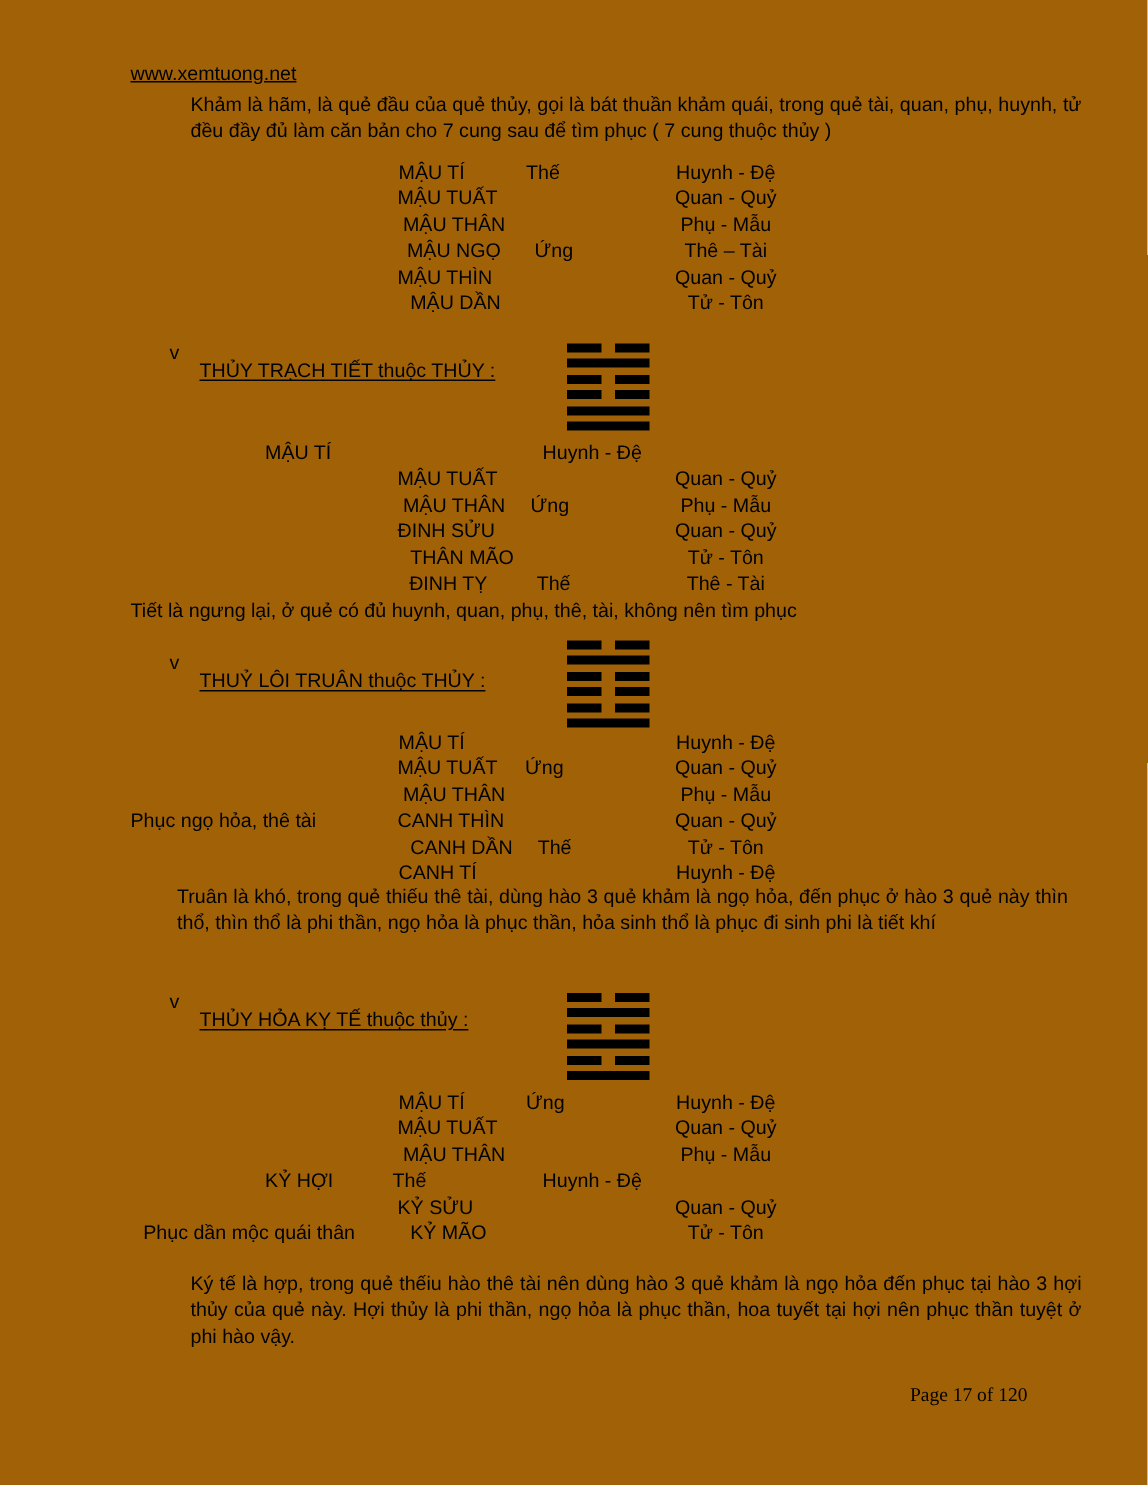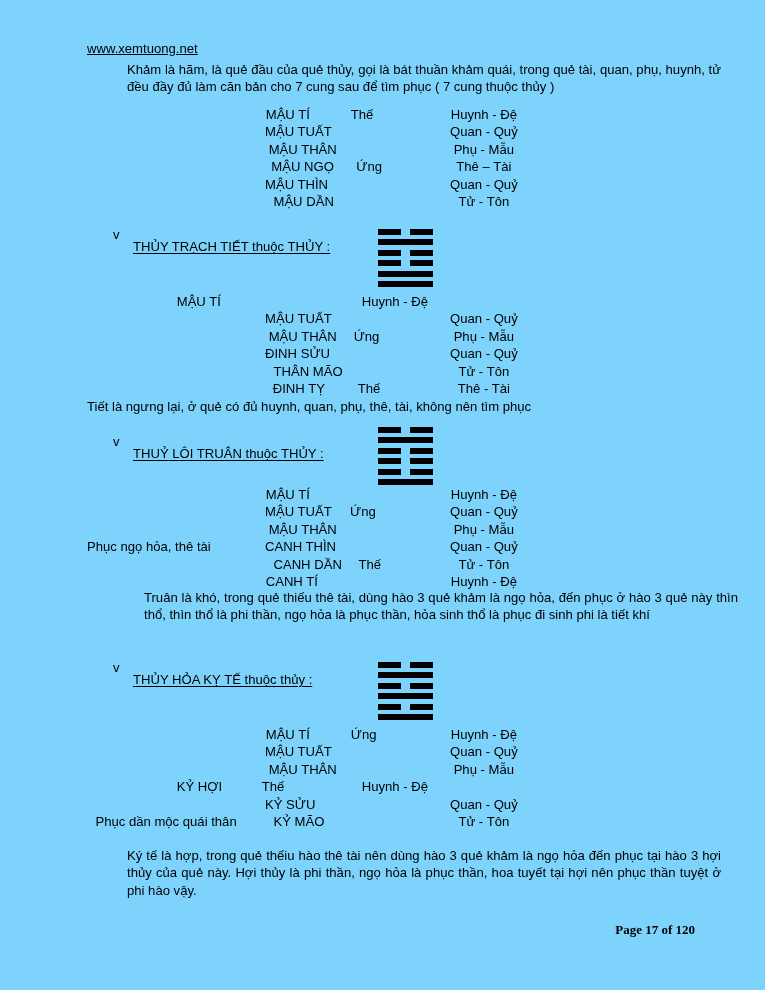--- a/index.html
+++ b/index.html
@@ -1,17 +1,17 @@
 <!DOCTYPE html>
 <html><head>
 <meta charset="utf-8">
 <style>
   html,body{margin:0;padding:0;background:#fff;}
   .page{
-    position:relative;width:765px;height:990px;background:#7dd3fc;
+    position:relative;width:765px;height:990px;background:#a16207;
     font-family:"Liberation Sans",sans-serif;font-size:13.1px;line-height:17.4px;color:#000;
     overflow:hidden;
   }
   .abs{position:absolute;}
   .para{width:594px;text-align:justify;margin-left:40px;}
   .site{top:40px;left:87px;text-decoration:underline;}
   #intro{left:87px;top:61px;}
   .heading{display:flex;white-space:nowrap;}
   .bullet{width:20px;flex:none;}
   .h-title{text-decoration:underline;text-underline-offset:2px;margin-top:12px;}
@@ -20,26 +20,26 @@
   .c-label{width:178px;flex:none;}
   .c-name{width:80px;flex:none;}
   .c-marker{width:105px;flex:none;padding-left:5px;box-sizing:border-box;}
   .c-rel{flex:none;}
   #block1{left:265px;top:106px;}
   #sec1-head{left:113px;top:226px;}
   #block2{left:87px;top:293px;}
   #note1{left:87px;top:398px;white-space:nowrap;}
   #sec2-head{left:113px;top:433px;}
   #block3{left:87px;top:486px;}
-  #note2{left:104px;top:589px;}
+  #note2{left:78px;top:589px;}
   #sec3-head{left:113px;top:659px;}
   #block4{left:87px;top:726px;}
   #note3{left:87px;top:847px;}
-  #footer{left:97px;top:921px;width:598px;text-align:right;
-    font-family:"Liberation Serif",serif;font-size:13px;font-weight:bold;}
+  #footer{left:87px;top:921px;width:598px;text-align:right;
+    font-family:"Liberation Serif",serif;font-size:13px;}
   
   .hx{position:absolute;width:55px;display:flex;flex-direction:column;gap:4.4px;}
   #hex1{left:378px;top:229px;}
   #hex2{left:378px;top:427px;}
   #hex3{left:378px;top:662px;}
   .hx-line{height:6px;background:#000;flex:none;}
   .hx-line.broken{background:transparent;display:flex;justify-content:space-between;}
   .hx-line.broken .seg{width:23px;height:6px;background:#000;display:block;}
 </style>
 </head>

